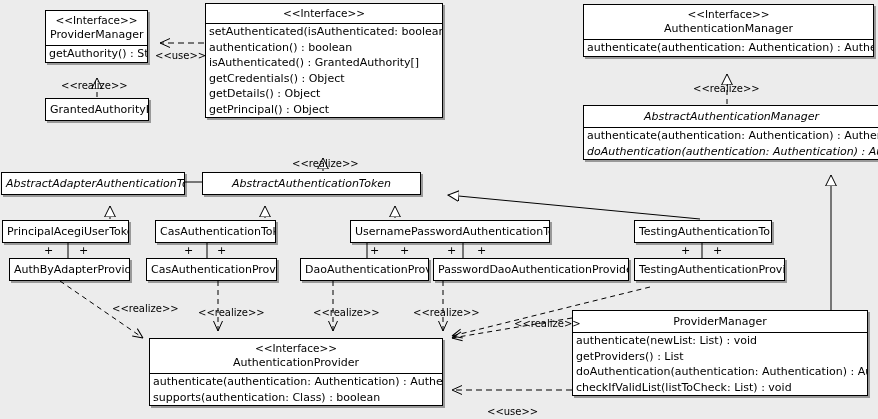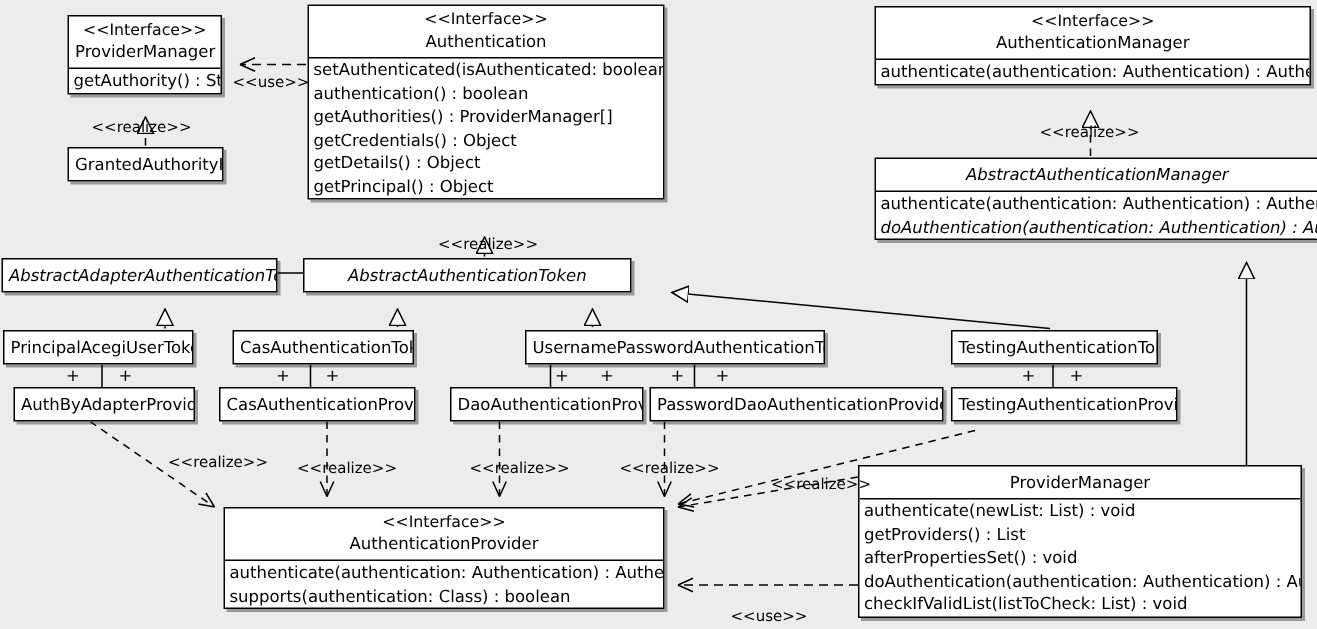--- a/index.html
+++ b/index.html
@@ -141,27 +141,26 @@
 
   <div class="uml" style="left:45px;top:98px;width:104px;">
     <div class="hdr compact">
       <span class="cname">GrantedAuthorityImpl</span>
     </div>
   </div>
 
   <div class="uml" style="left:205px;top:3px;width:238px;">
     <div class="hdr">
       <span class="stereo">&lt;&lt;Interface&gt;&gt;</span>
-      <span class="cname">Authentication</span>
     </div>
     <div class="sep"></div>
     <div class="ops">
       <div class="op">setAuthenticated(isAuthenticated: boolean) : void</div>
       <div class="op">authentication() : boolean</div>
-      <div class="op">getAuthorities() : ProviderManager[]</div>
+      <div class="op">isAuthenticated() : GrantedAuthority[]</div>
       <div class="op">getCredentials() : Object</div>
       <div class="op">getDetails() : Object</div>
       <div class="op">getPrincipal() : Object</div>
     </div>
   </div>
 
   <div class="uml" style="left:583px;top:4px;width:291px;">
     <div class="hdr">
       <span class="stereo">&lt;&lt;Interface&gt;&gt;</span>
       <span class="cname">AuthenticationManager</span>
@@ -262,21 +261,20 @@
   </div>
 
   <div class="uml" style="left:572px;top:310px;width:296px;">
     <div class="hdr compact">
       <span class="cname">ProviderManager</span>
     </div>
     <div class="sep"></div>
     <div class="ops">
       <div class="op">authenticate(newList: List) : void</div>
       <div class="op">getProviders() : List</div>
-      <div class="op">afterPropertiesSet() : void</div>
       <div class="op">doAuthentication(authentication: Authentication) : Authentication</div>
       <div class="op">checkIfValidList(listToCheck: List) : void</div>
     </div>
   </div>
 
   <div class="edgelabel" style="left:155px;top:50px;">&lt;&lt;use&gt;&gt;</div>
 
   <div class="edgelabel" style="left:61px;top:80px;">&lt;&lt;realize&gt;&gt;</div>
 
   <div class="edgelabel" style="left:292px;top:158px;">&lt;&lt;realize&gt;&gt;</div>

